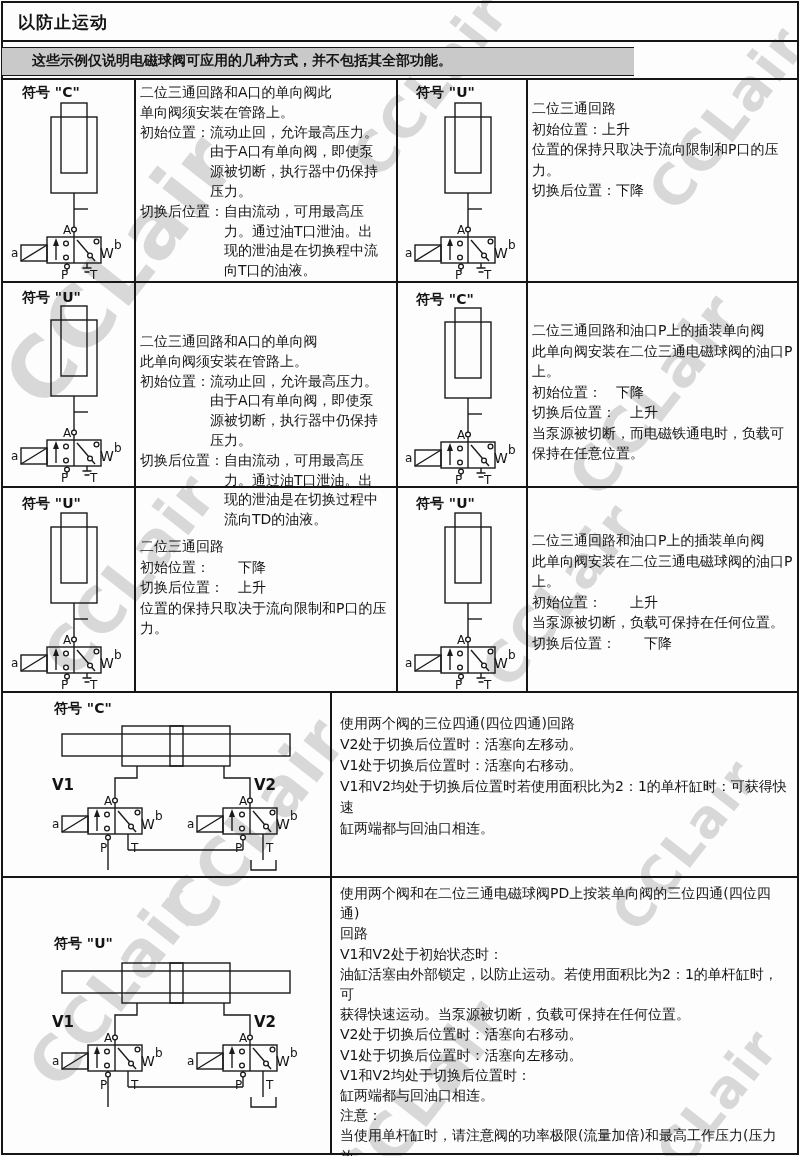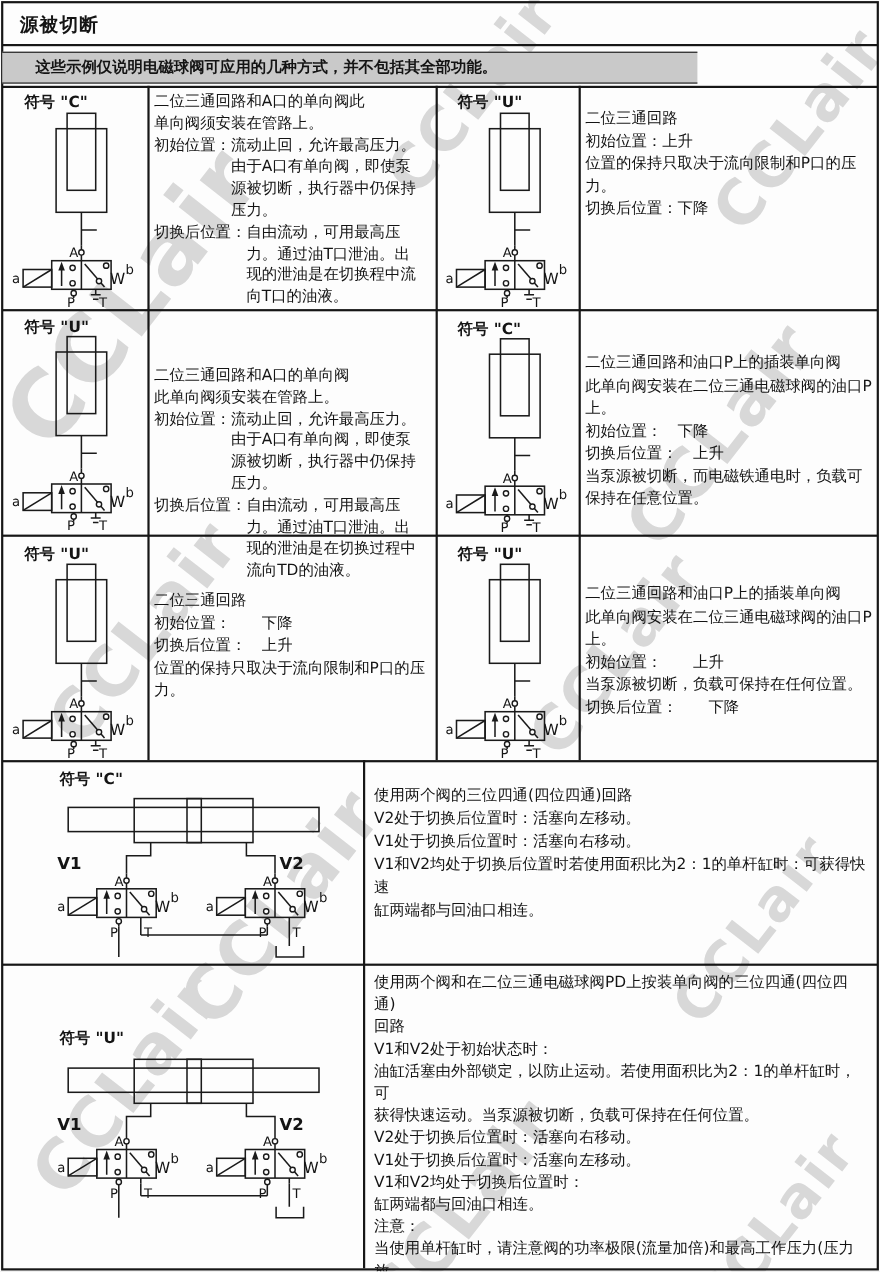--- a/index.html
+++ b/index.html
@@ -55,21 +55,21 @@
     <div class="hline" style="left:2px;top:78px;width:796px;"></div>
     <div class="hline" style="left:2px;top:281px;width:796px;"></div>
     <div class="hline" style="left:2px;top:486px;width:796px;"></div>
     <div class="hline" style="left:2px;top:691px;width:796px;"></div>
     <div class="hline" style="left:2px;top:876px;width:796px;"></div>
     <div class="vline" style="left:134px;top:78px;height:613px;"></div>
     <div class="vline" style="left:396px;top:78px;height:613px;"></div>
     <div class="vline" style="left:526px;top:78px;height:613px;"></div>
     <div class="vline" style="left:330px;top:691px;height:462px;"></div>
 
-    <div class="abs title" style="left:18px;top:11px;">源被切断</div>
+    <div class="abs title" style="left:18px;top:11px;">以防止运动</div>
     <div class="notice-bar">
       <div class="notice-text">这些示例仅说明电磁球阀可应用的几种方式，并不包括其全部功能。</div>
     </div>
 
     <div class="abs" style="left:2px;top:79px;width:132px;height:200px;">
       <div class="abs sym" style="left:20px;top:5px;">符号 "C"</div>
       <svg class="abs" style="left:0;top:18px;" width="130" height="186" viewBox="0 0 130 186">
         <rect class="ln" x="59" y="6" width="26" height="70"></rect>
         <rect class="ln" x="49" y="20" width="46" height="76"></rect>
         <line class="ln" x1="72" y1="96" x2="72" y2="126"></line>

